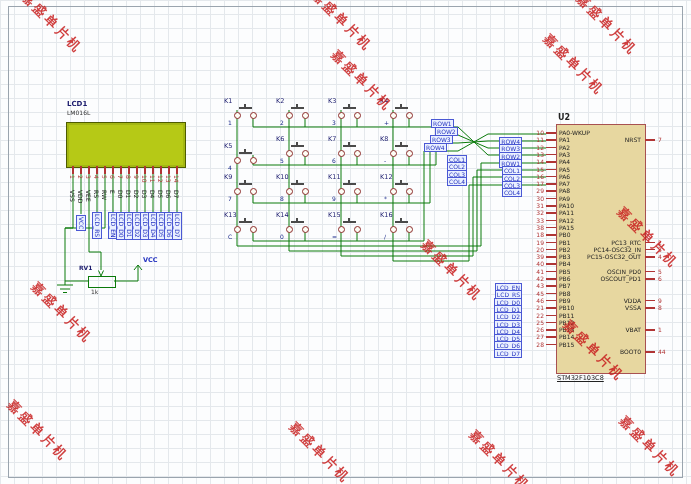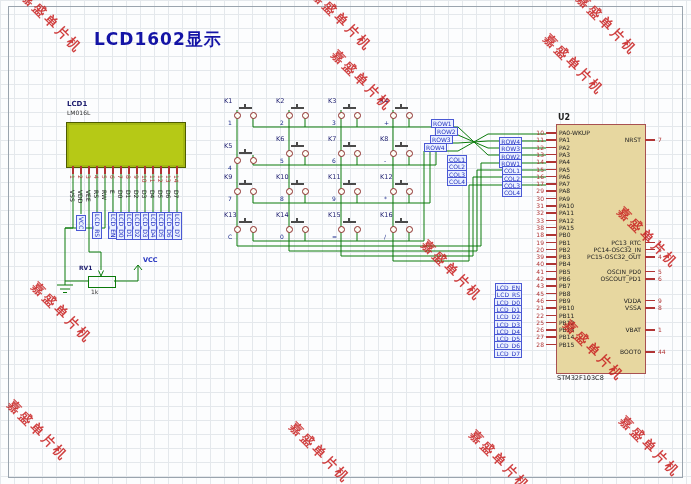--- a/index.html
+++ b/index.html
@@ -11,21 +11,21 @@
   #wires{position:absolute;left:0;top:0;}
   #wires path{stroke:#0a7a0a;stroke-width:1;fill:none;}
   .title{position:absolute;left:94px;top:28px;font-size:17px;font-weight:bold;color:#1414a6;letter-spacing:1px;}
   .comp-ref{position:absolute;font-size:7px;font-weight:bold;color:#1c1c6e;line-height:8px;}
   .comp-sub{position:absolute;font-size:6px;color:#333;line-height:7px;}
   .lcd-ref{left:67px;top:100px;}
   .lcd-model{left:67px;top:109px;}
   .lcd-body{position:absolute;left:66px;top:122px;width:118px;height:44px;background:#b6c916;border:1px solid #4e5c00;box-shadow:inset 0 0 0 2px rgba(40,60,0,0.12);}
   .mcu-ref{left:558px;top:114px;font-size:8px;color:#222;}
   .mcu-body{position:absolute;left:556px;top:124px;width:88px;height:248px;background:#e7d7a0;border:1.5px solid #a85151;}
-  .mcu-part{left:557px;top:375px;font-size:6.5px;color:#222;}
+  .mcu-part{left:557px;top:375px;font-size:6.5px;color:#222;text-decoration:underline;}
   .pot-body{position:absolute;left:88px;top:276px;width:26px;height:10px;border:1px solid #0a7a0a;background:transparent;}
   .pot-ref{left:79px;top:264px;font-size:6px;}
   .pot-val{left:91px;top:288px;}
   .vcc-lab{position:absolute;left:143px;top:256px;font-size:6.5px;font-weight:bold;color:#2433c0;}
   .pin-num{position:absolute;font-size:6px;line-height:7px;color:#b03434;white-space:nowrap;}
   .pin-name{position:absolute;font-size:6px;line-height:7px;color:#222;white-space:nowrap;}
   .stub{position:absolute;background:#b03434;}
   .netwrap{position:absolute;text-align:right;}
   .nlab{display:inline-block;font-size:6px;line-height:7px;color:#2433c0;border:1px solid #4a58d4;background:#eaf0ff;padding:0 1px;white-space:nowrap;}
   .nlab.abs{position:absolute;}
@@ -89,21 +89,20 @@
       <path d="M89 174 V252 H101 V270"></path>
       <path d="M98.5 270.5 L101 276 L103.5 270.5"></path>
       <path d="M88 281 H65"></path>
       <path d="M114 281 H138 V266"></path>
       <path d="M134 270 L138 265 L142 270"></path>
       <path d="M57 285 H73"></path>
       <path d="M60 289 H70"></path>
       <path d="M63 292.5 H67"></path>
     </svg>
 
-  <div class="title">LCD1602显示</div>
 
   <div class="comp-ref lcd-ref">LCD1</div>
   <div class="comp-sub lcd-model">LM016L</div>
   <div class="lcd-body"></div>
   <div id="lcd-pins">
       <div class="stub" style="position: absolute; left: 72px; top: 166px; width: 2px; height: 8px;"></div>
       <div class="vtext lnum" style="position: absolute; left: 69px; top: 175px;">1</div>
       <div class="vtext lname" style="position: absolute; left: 69px; top: 190px;">VSS</div>
       <div class="stub" style="position: absolute; left: 80px; top: 166px; width: 2px; height: 8px;"></div>
       <div class="vtext lnum" style="position: absolute; left: 77px; top: 175px;">2</div>

